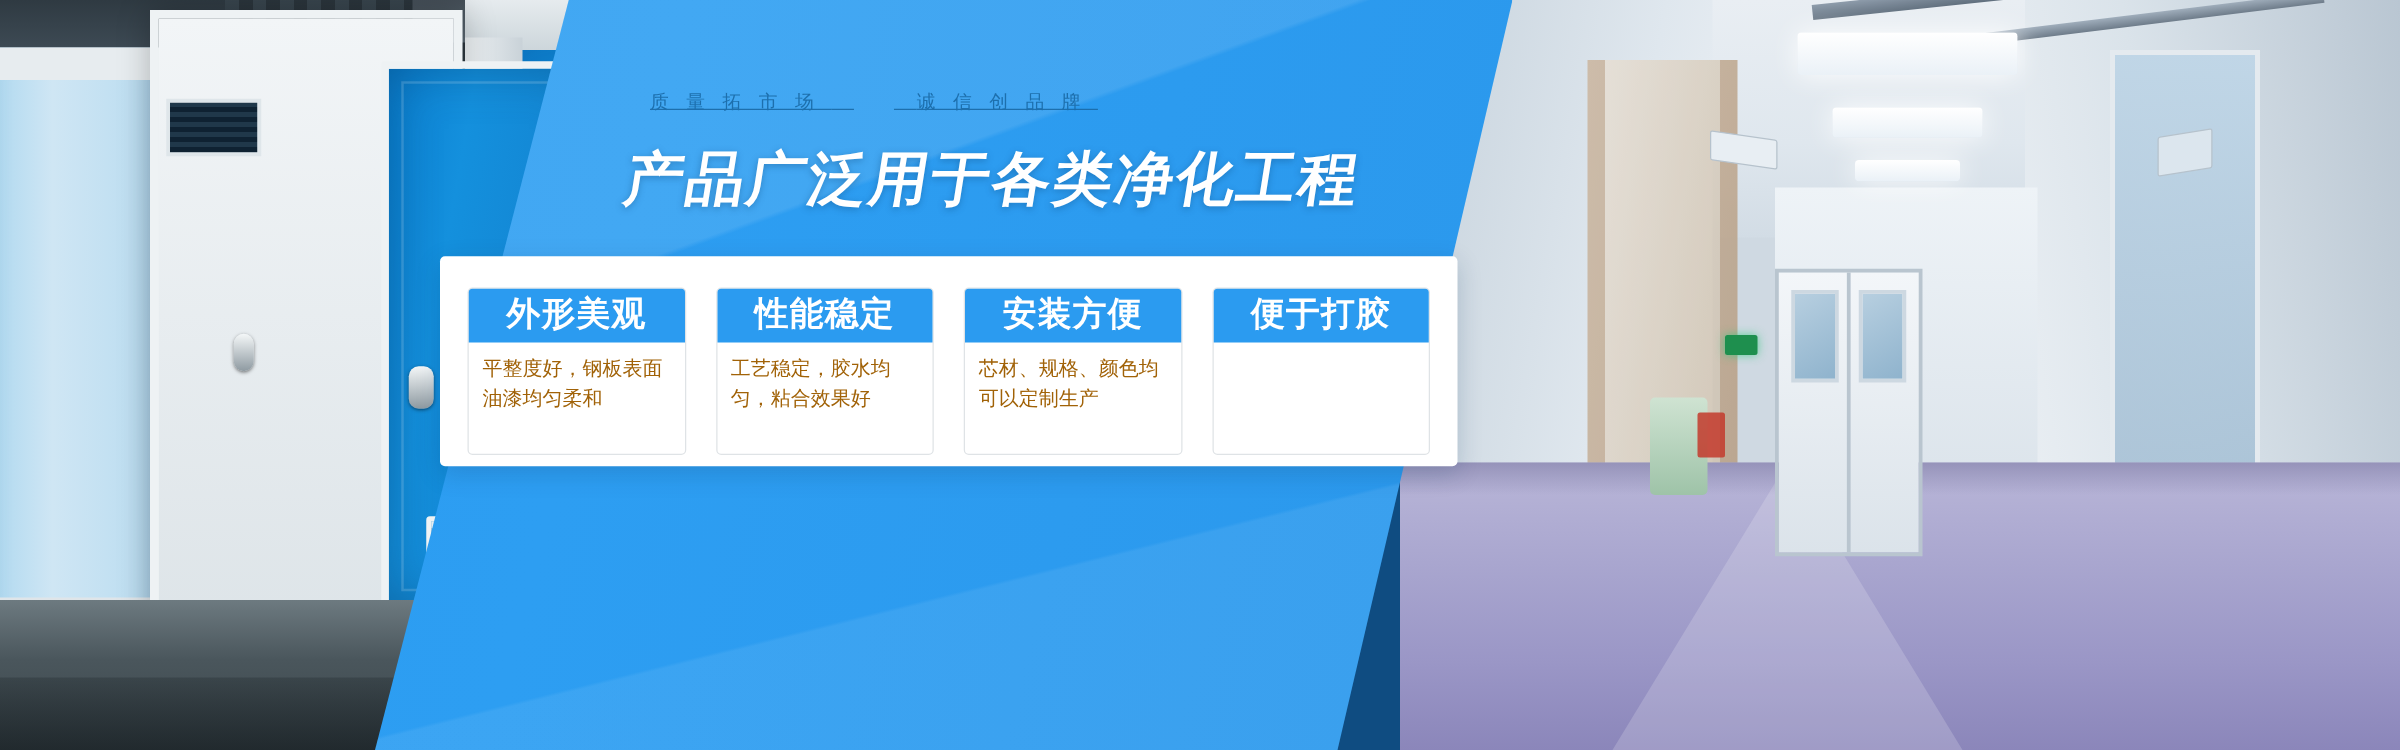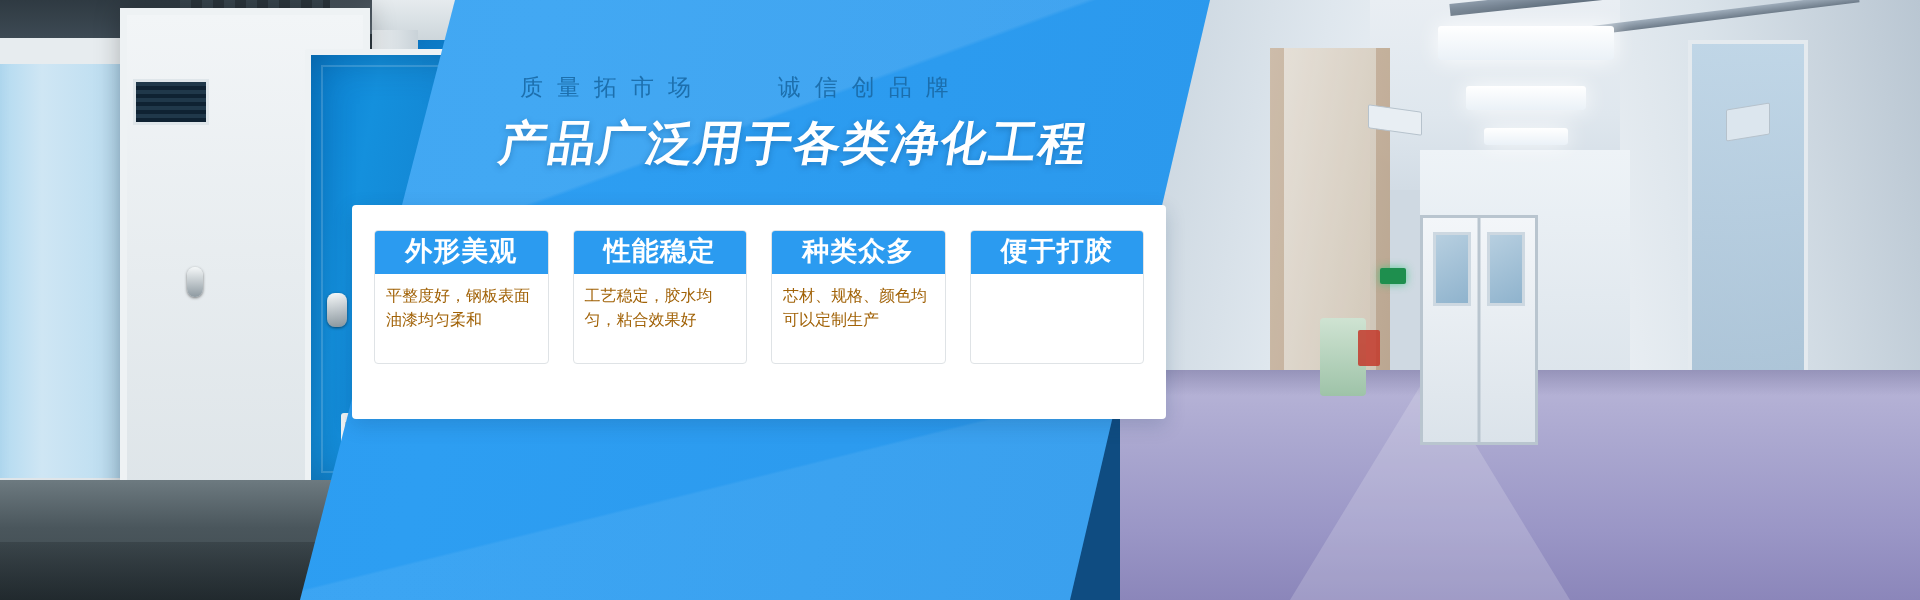--- a/index.html
+++ b/index.html
@@ -128,31 +128,31 @@
       linear-gradient(-14deg,rgba(255,255,255,.07) 0 26%,rgba(255,255,255,0) 26.3%);
     -webkit-clip-path:polygon(455px 0, 1210px 0, 1070px 600px, 300px 600px);
     clip-path:polygon(455px 0, 1210px 0, 1070px 600px, 300px 600px);}
   .bp-edge{position:absolute;left:0;top:0;width:1210px;height:600px;
     background:linear-gradient(105deg,rgba(255,255,255,.26) 0 0.9%,rgba(255,255,255,0) 1.2%);
     -webkit-clip-path:polygon(455px 0, 1210px 0, 1070px 600px, 300px 600px);
     clip-path:polygon(455px 0, 1210px 0, 1070px 600px, 300px 600px);}
 
   
   .tagline{position:absolute;left:520px;top:72px;width:620px;
-    color:#1a6ba8;font-size:23px;letter-spacing:14px;font-weight:400;
-    white-space:nowrap;opacity:.92;}
+    color:#1a6ba8;font-size:15px;letter-spacing:14px;font-weight:400;
+    white-space:nowrap;opacity:.92;text-decoration:underline;}
   .tagline .gap{display:inline-block;width:32px;}
   .headline{position:absolute;left:500px;top:112px;width:640px;
     color:#ffffff;font-size:47px;font-weight:bold;letter-spacing:2px;
     white-space:nowrap;
     transform:skewX(-9deg);
     text-shadow:0 2px 6px rgba(10,60,110,.35);}
 
   
-  .cardstrip{position:absolute;left:352px;top:205px;width:814px;height:214px;
+  .cardstrip{position:absolute;left:352px;top:205px;width:814px;height:168px;
     background:#ffffff;border-radius:4px;
     box-shadow:0 6px 20px rgba(10,50,90,.18);
     display:flex;align-items:flex-start;gap:24px;padding:25px 22px;box-sizing:border-box;}
   .card{width:178px;background:#ffffff;border:1px solid #dfe3e6;border-radius:4px;
     box-sizing:border-box;overflow:hidden;height:134px;}
   .card-head{background:#2b9bf0;color:#ffffff;font-size:27px;font-weight:bold;
     text-align:center;padding:7px 0 9px;line-height:1.05;border-radius:5px 5px 0 0;
     margin:-1px -1px 0 -1px;letter-spacing:1px;}
   .card-body{color:#a16207;font-size:16px;line-height:1.5;padding:10px 11px 0;
     text-align:left;}
@@ -222,21 +222,21 @@
   <div class="cardstrip">
     <div class="card">
       <div class="card-head">外形美观</div>
       <div class="card-body">平整度好，钢板表面油漆均匀柔和</div>
     </div>
     <div class="card">
       <div class="card-head">性能稳定</div>
       <div class="card-body">工艺稳定，胶水均匀，粘合效果好</div>
     </div>
     <div class="card">
-      <div class="card-head">种类众多</div>
+      <div class="card-head">安装方便</div>
       <div class="card-body">芯材、规格、颜色均可以定制生产</div>
     </div>
     <div class="card">
       <div class="card-head">便于打胶</div>
     </div>
   </div>
 
 </div>
 
 </body></html>

